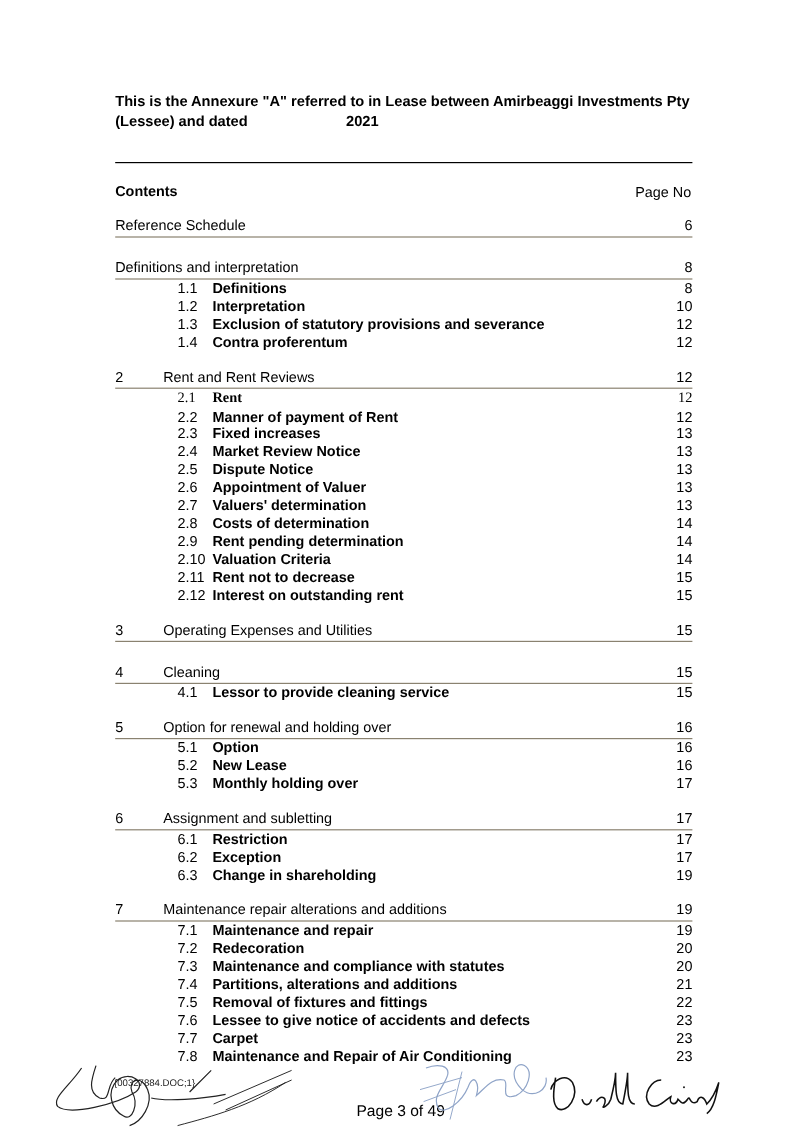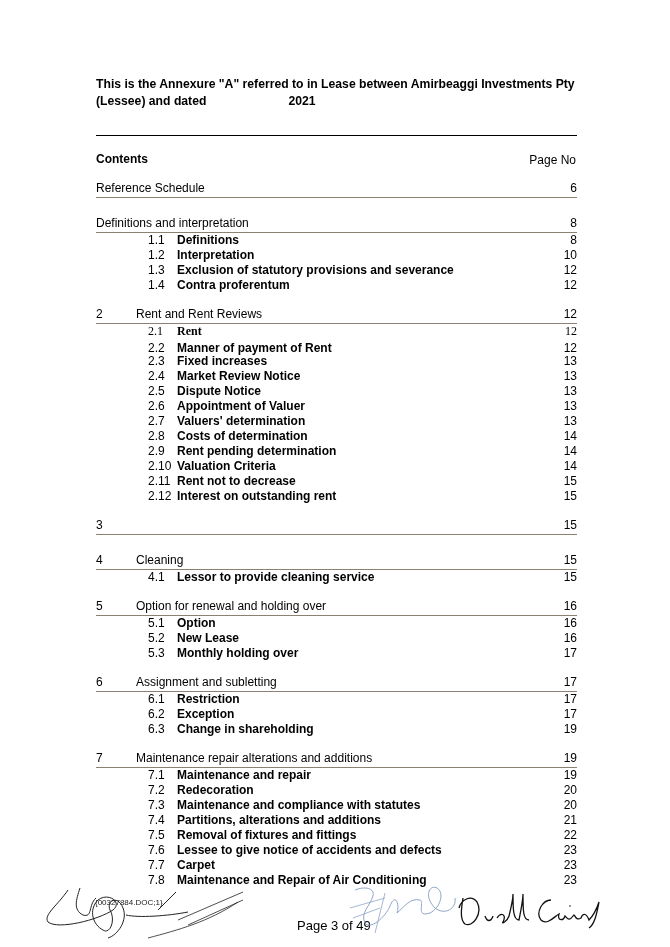--- a/index.html
+++ b/index.html
@@ -131,20 +131,21 @@
         <span class="lbl">Rent not to decrease</span>
         <span class="pg">15</span>
       </div>
       <div class="row sub" style="top: 308px;">
         <span class="num">2.12</span>
         <span class="lbl">Interest on outstanding rent</span>
         <span class="pg">15</span>
       </div>
       <div class="row main" style="top: 337px;">
         <span class="num">3</span>
+        <span class="lbl">Operating Expenses and Utilities</span>
         <span class="pg">15</span>
       </div>
       <div class="row main" style="top: 372px;">
         <span class="num">4</span>
         <span class="lbl">Cleaning</span>
         <span class="pg">15</span>
       </div>
       <div class="row sub" style="top: 389px; text-decoration: underline;">
         <span class="num">4.1</span>
         <span class="lbl">Lessor to provide cleaning service</span>

